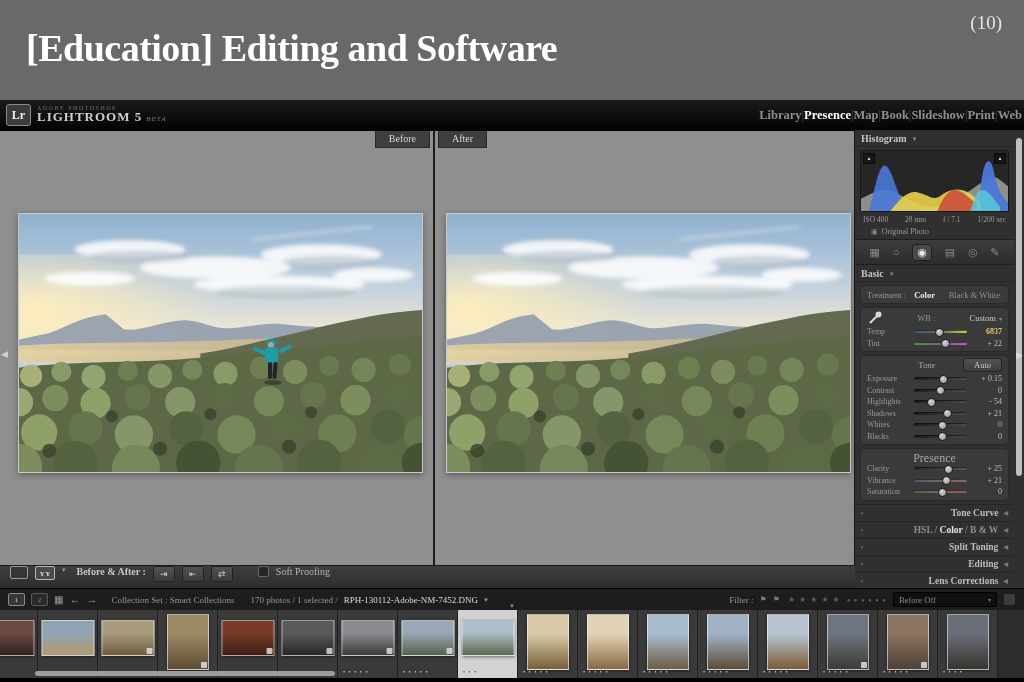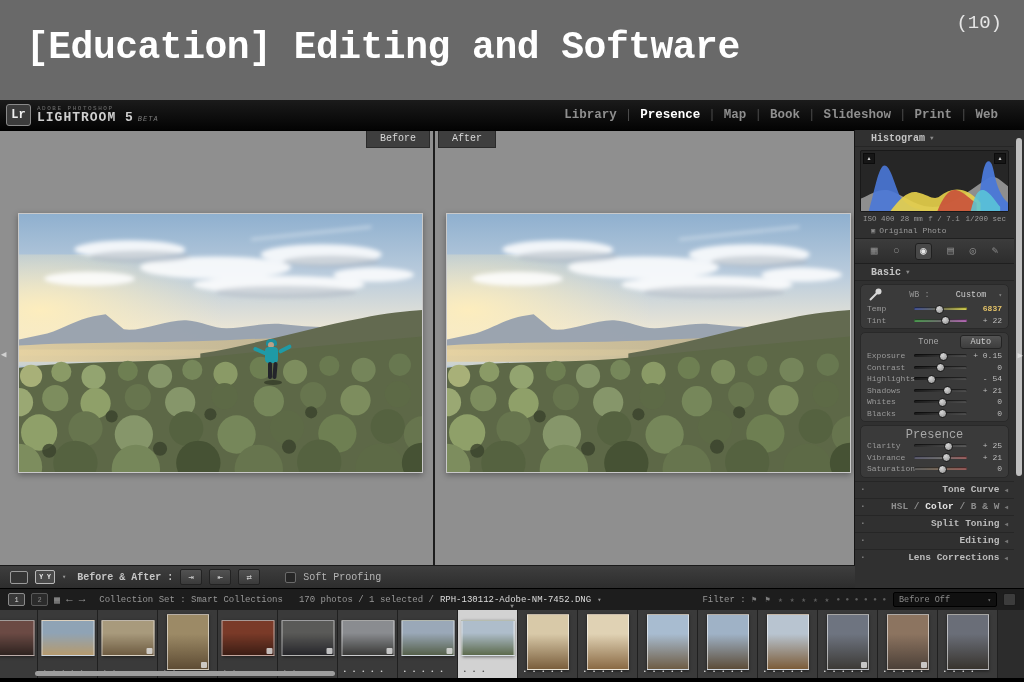--- a/index.html
+++ b/index.html
@@ -1,33 +1,33 @@
 <!DOCTYPE html>
 <html><head>
 <meta charset="utf-8">
 <style>
   html,body{margin:0;padding:0;background:#444;}
   .page{position:relative;width:1024px;height:682px;overflow:hidden;background:#696969;
-        font-family:Liberation Mono, monospace;-webkit-font-smoothing:antialiased;}
+        font-family:Liberation Serif, serif;-webkit-font-smoothing:antialiased;}
   
   .slide-header{position:absolute;left:0;top:0;width:1024px;height:100px;background:#696969;}
   .slide-title{position:absolute;left:26px;top:26px;font-size:38px;font-weight:bold;color:#fff;letter-spacing:-.5px;}
   .page-number{position:absolute;right:22px;top:12px;font-size:19px;color:#e5e5e5;}
   
   .app{position:absolute;left:0;top:100px;width:1024px;height:582px;background:#8f8f8f;}
   
   .topbar{position:absolute;left:0;top:0;width:1024px;height:30px;background:linear-gradient(#1b1b1b,#030303);
           display:flex;align-items:center;}
   .brand{display:flex;align-items:center;margin-left:6px;gap:6px;}
   .lr-badge{width:23px;height:20px;background:#3c3c3c;border:1px solid #8a8a8a;border-radius:3px;
             color:#f0f0f0;font-size:12px;font-weight:bold;display:flex;align-items:center;justify-content:center;}
   .brand-line1{font-size:6px;color:#6f6f6f;letter-spacing:1.5px;}
   .brand-line2{font-size:13px;color:#cfcfcf;letter-spacing:1px;font-weight:bold;line-height:12px;}
   .beta{font-size:7px;color:#7d7d7d;font-style:italic;font-weight:normal;margin-left:4px;letter-spacing:1px;}
-  .modules{margin-left:auto;margin-right:26px;display:flex;align-items:center;gap:8px;font-size:12.5px;font-weight:bold;}
+  .modules{margin-left:auto;margin-right:2px;display:flex;align-items:center;font-size:12.5px;font-weight:bold;}
   .mod{color:#8f8f8f;cursor:pointer;}
   .mod.active{color:#fff;}
   .mod-sep{color:#4a4a4a;font-weight:normal;}
   
   .main{position:absolute;left:0;top:30px;width:855px;height:435px;background:#8f8f8f;border-top:1px solid #000;}
   .pane{position:absolute;top:0;height:435px;}
   .pane-before{left:6px;width:426px;}
   .pane-after{left:436px;width:419px;}
   .pane-divider{position:absolute;left:433px;top:0;width:2px;height:435px;background:#1d1d1d;}
   .view-tab{position:absolute;top:0;font-size:10px;color:#d8d8d8;background:#3e3e3e;padding:2px 13px 3px;
@@ -49,21 +49,21 @@
   .p-arm{position:absolute;width:14px;height:4px;border-radius:2px;background:#1f9aa6;}
   .p-arm.l{left:-4px;top:9px;transform:rotate(24deg);}
   .p-arm.r{right:-5px;top:7px;transform:rotate(-28deg);}
   .p-leg{position:absolute;width:4px;height:17px;border-radius:2px;background:#23242a;}
   .p-leg.l{left:11px;top:22px;}
   .p-leg.r{left:16px;top:22px;transform:rotate(5deg);}
   
   .rightpanel{position:absolute;right:0;top:30px;width:169px;height:458px;background:#303030;
               border-left:1px solid #141414;color:#b5b5b5;overflow:hidden;}
   .rp-inner{position:absolute;left:0;top:0;right:10px;bottom:0;}
-  .phead{height:15px;display:flex;align-items:center;justify-content:flex-start;gap:5px;padding:1px 16px 0;
+  .phead{height:15px;display:flex;align-items:center;justify-content:flex-start;gap:5px;padding:1px 6px 0;
          font-size:10px;font-weight:bold;color:#c4c4c4;border-bottom:1px solid #262626;cursor:pointer;}
   .disc{font-size:6px;color:#8a8a8a;}
   .histo{position:relative;margin:3px 5px 1px;height:60px;background:#262626;border:1px solid #191919;border-radius:2px;}
   .histo svg{position:absolute;left:0;top:0;width:100%;height:100%;}
   .clip{position:absolute;top:2px;width:10px;height:9px;background:#161616;border:1px solid #0c0c0c;z-index:2;
         display:flex;align-items:center;justify-content:center;font-size:5px;color:#cfcfcf;cursor:pointer;}
   .clip-l{left:2px;} .clip-r{right:2px;}
   .exif{display:flex;justify-content:space-between;padding:2px 8px 0;font-size:7.5px;color:#9a9a9a;}
   .origrow{display:flex;align-items:center;gap:4px;padding:3px 16px 2px;font-size:8px;color:#9a9a9a;}
   .origicon{font-size:7px;color:#8a8a8a;}
@@ -74,21 +74,21 @@
   .group{background:#3a3a3a;border:1px solid #292929;border-radius:5px;margin:3px 5px;padding:2px 6px;}
   .treatment-row{display:flex;align-items:center;gap:6px;height:13px;font-size:8.5px;}
   .g-lbl{color:#969696;}
   .t-opt{color:#929292;cursor:pointer;}
   .t-opt.active{color:#efefef;font-weight:bold;margin-left:auto;}
   .t-sep{color:#5a5a5a;}
   .t-opt.bw{margin-right:2px;}
   .wb-row{display:flex;align-items:center;height:16px;font-size:8.5px;gap:4px;}
   .dropper{width:16px;height:16px;cursor:pointer;}
   .wb-mid{flex:1;text-align:center;color:#969696;}
-  .wb-val{margin-left:auto;color:#cdcdcd;cursor:pointer;display:flex;align-items:center;gap:12px;}
+  .wb-val{margin-left:auto;color:#cdcdcd;cursor:pointer;display:flex;align-items:center;gap:3px;}
   .tone-row{position:relative;height:15px;font-size:8.5px;}
   .tone-lbl{position:absolute;left:38%;top:2px;color:#a8a8a8;}
   .auto-btn{position:absolute;right:0;top:0;font-family:inherit;font-size:8.5px;color:#cfcfcf;
             background:linear-gradient(#545454,#3d3d3d);border:1px solid #242424;border-radius:3px;
             padding:1px 10px;cursor:pointer;}
   .pres-lbl{text-align:center;font-size:12px;color:#a8a8a8;height:12px;}
   .srow{display:flex;align-items:center;height:11.5px;font-size:8px;}
   .slbl{width:42px;color:#999;white-space:nowrap;}
   .strack{flex:1;height:3px;margin:0 5px;border-radius:2px;background:linear-gradient(90deg,#1c1c1c,#4e4e4e);
           position:relative;box-shadow:inset 0 1px 1px rgba(0,0,0,.6);cursor:pointer;}
@@ -104,21 +104,21 @@
   .sec{display:flex;align-items:center;height:16px;border-top:1px solid #262626;padding:0 6px;cursor:pointer;
        font-size:9.5px;font-weight:bold;color:#bdbdbd;}
   .bullet{font-size:6px;color:#7c7c7c;margin-right:auto;}
   .sec-title{margin-left:auto;}
   .sec-arrow{font-size:6px;color:#777;margin-left:5px;}
   .sec .dim{color:#8d8d8d;} .sec .lit{color:#e4e4e4;}
   .pscroll{position:absolute;right:2px;top:8px;width:6px;height:338px;background:#cfcfcf;border-radius:3px;opacity:.9;}
   .edge-right{right:1px;top:48%;position:absolute;}
   
   .toolbar{position:absolute;left:0;top:465px;width:855px;height:23px;background:linear-gradient(#3e3e3e,#2d2d2d);
-           border-top:1px solid #1a1a1a;display:flex;align-items:center;gap:7px;padding-left:10px;box-sizing:border-box;}
+           border-top:1px solid #1a1a1a;display:flex;align-items:flex-start;gap:7px;padding-left:10px;box-sizing:border-box;}
   .tb-icon{display:inline-flex;align-items:center;justify-content:center;cursor:pointer;}
   .loupe{width:16px;height:11px;border:1px solid #9a9a9a;border-radius:2px;background:#353535;}
   .yy{width:18px;height:12px;border:1px solid #b8b8b8;border-radius:2px;background:#4a4a4a;
       font-size:6.5px;color:#e8e8e8;font-weight:bold;letter-spacing:0;}
   .tb-caret{font-size:7px;color:#999;cursor:pointer;}
   .tb-label{font-size:10px;font-weight:bold;color:#c6c6c6;margin-left:4px;}
   .tb-btn{width:20px;height:14px;background:linear-gradient(#525252,#3a3a3a);border:1px solid #222;border-radius:2px;
           display:inline-flex;align-items:center;justify-content:center;font-size:9px;color:#cfcfcf;cursor:pointer;}
   .sp-check{width:9px;height:9px;background:#262626;border:1px solid #6a6a6a;border-radius:2px;margin-left:18px;cursor:pointer;}
   .tb-label2{font-size:10px;color:#b4b4b4;}
@@ -368,20 +368,26 @@
             <span class="tool">▤</span>
             <span class="tool">◎</span>
             <span class="tool">✎</span>
           </div>
 
         <div class="phead">
           <span>Basic</span>
           <span class="disc">▼</span>
         </div>
 
+        <div class="group treatment-row">
+          <span class="g-lbl">Treatment :</span>
+          <span class="t-opt active">Color</span>
+          <span class="t-sep">|</span>
+          <span class="t-opt bw">Black &amp; White</span>
+        </div>
 
         <div class="group">
           <div class="wb-row">
             <span class="dropper">
               <svg viewBox="0 0 16 16" width="16" height="16">
                   <line x1="3" y1="13" x2="10" y2="6" stroke="#d8d8d8" stroke-width="2"></line>
                   <circle cx="11.5" cy="4.5" r="3" fill="#d8d8d8"></circle>
                 </svg>
             </span>
             <span class="wb-mid">WB :</span>

